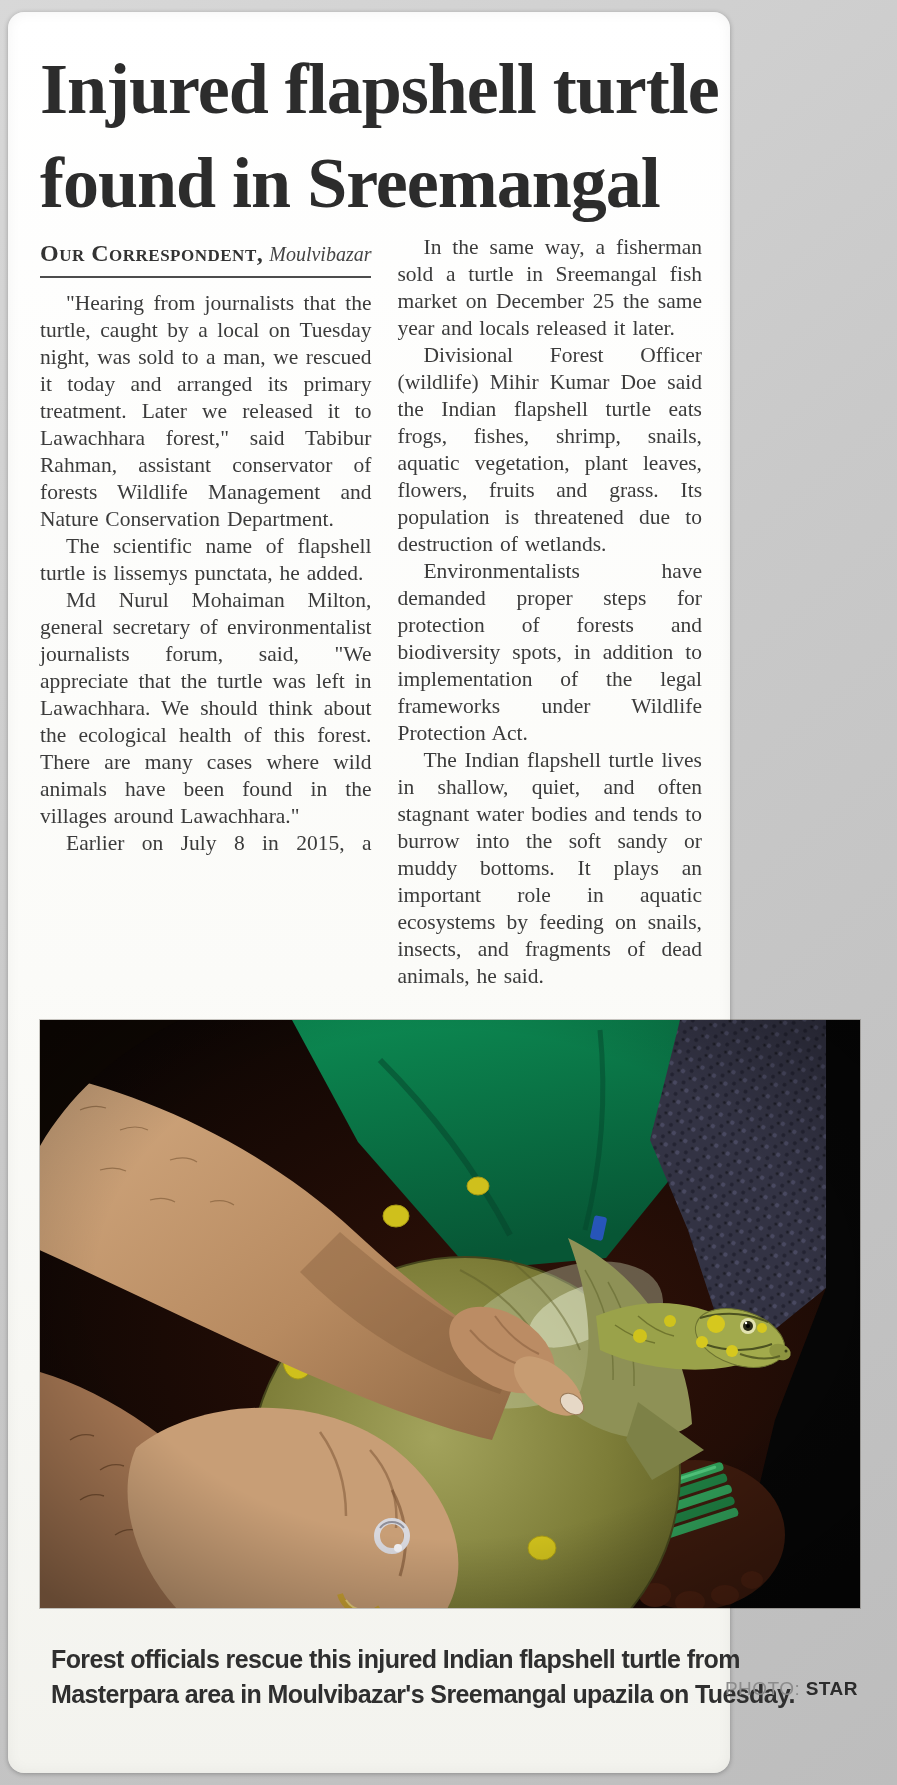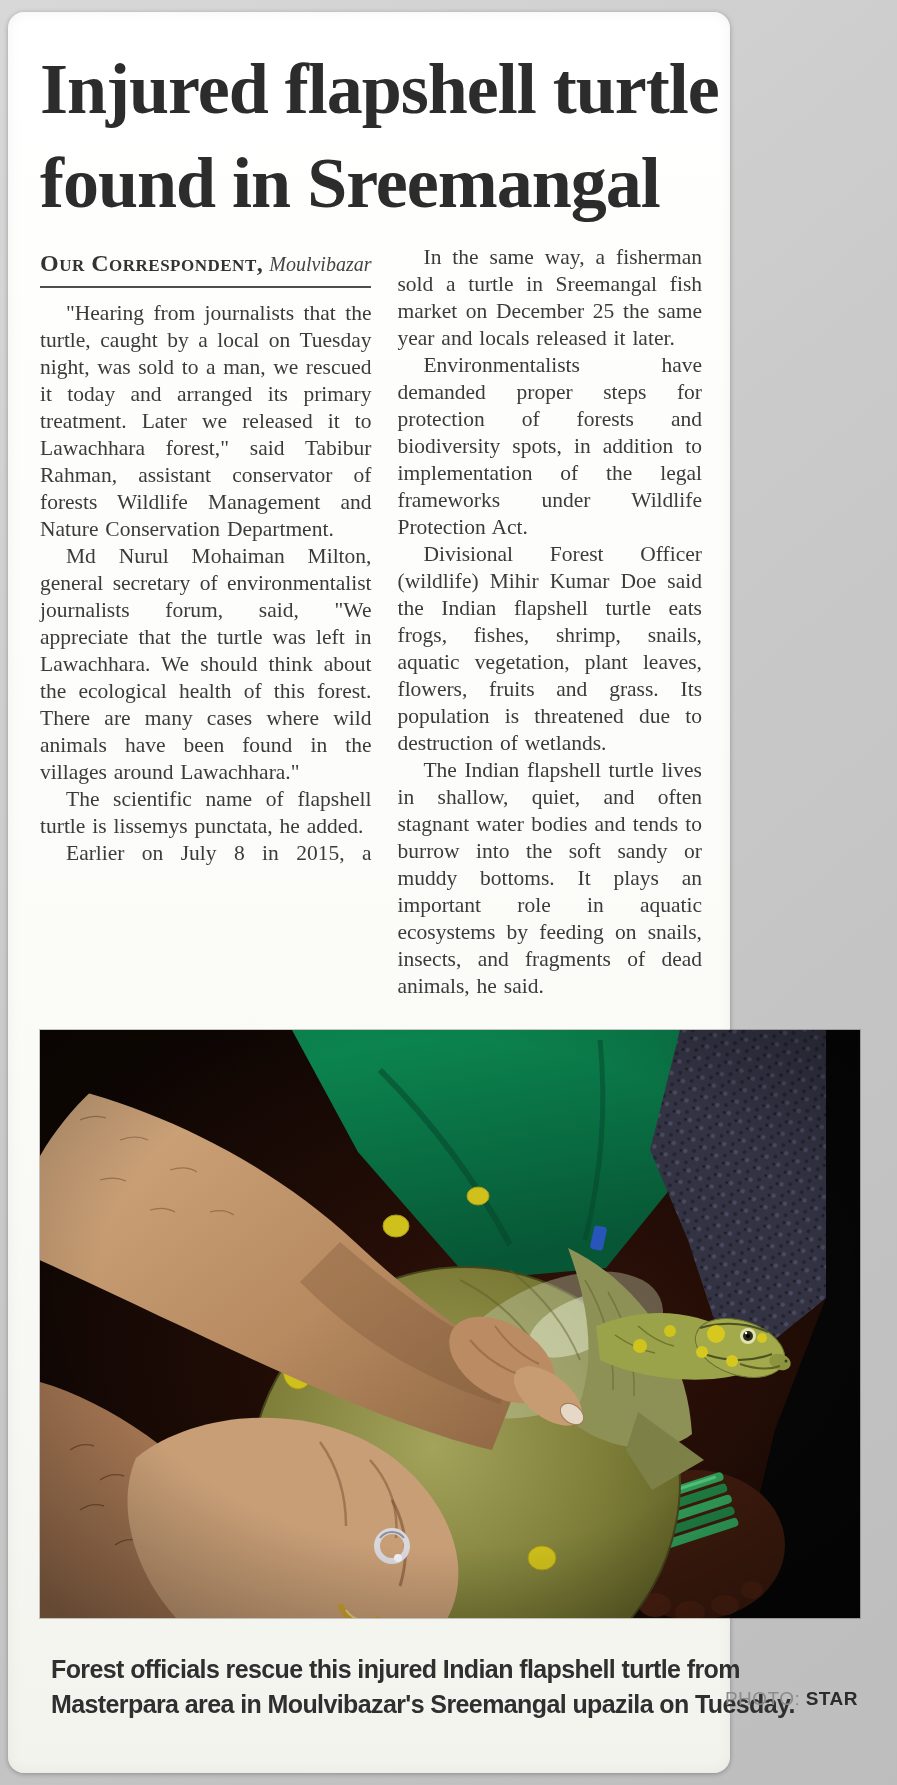--- a/index.html
+++ b/index.html
@@ -13,21 +13,21 @@
     background:linear-gradient(180deg,#ffffff 0%,#fbfbf8 55%,#f3f3ee 100%);
     border-radius:16px;
     box-shadow:0 1px 5px rgba(0,0,0,.28), inset 0 0 14px rgba(0,0,0,.05);
   }
   .content{padding:30px 28px 0 32px;}
   .headline{
     margin:0;width:836px;
     font-size:72px;line-height:94px;font-weight:700;
     letter-spacing:-1px;color:#2c2c2c;
   }
-  .cols{display:flex;gap:26px;margin-top:14px;}
+  .cols{display:flex;gap:26px;margin-top:4px;}
   .col{color:#3b3b3b;}
   .col-left{width:394px;}
   .col-right{width:400px;}
   .byline{margin:6px 0 0 0;white-space:nowrap;}
   .byline-author{
     font-variant:small-caps;font-weight:700;font-size:24px;
     letter-spacing:.5px;color:#333;
   }
   .byline-location{font-style:italic;font-size:20px;color:#444;margin-left:6px;}
   .byline-rule{border-top:2.5px solid #4d4d4d;margin:9px 0 12px 0;}
@@ -62,29 +62,29 @@
 
     <h1 class="headline">Injured flapshell turtle found in Sreemangal</h1>
 
     <div class="cols">
       <div class="col col-left">
         <div class="byline">
           <span class="byline-author">Our Correspondent,</span><span class="byline-location">Moulvibazar</span>
         </div>
         <div class="byline-rule"></div>
         <p>"Hearing from journalists that the turtle, caught by a local on Tuesday night, was sold to a man, we rescued it today and arranged its primary treatment. Later we released it to Lawachhara forest," said Tabibur Rahman, assistant conservator of forests Wildlife Management and Nature Conservation Department.</p>
+        <p>The scientific name of flapshell turtle is lissemys punctata, he added.</p>
         <p>Md Nurul Mohaiman Milton, general secretary of environmentalist journalists forum, said, "We appreciate that the turtle was left in Lawachhara. We should think about the ecological health of this forest. There are many cases where wild animals have been found in the villages around Lawachhara."</p>
-        <p>The scientific name of flapshell turtle is lissemys punctata, he added.</p>
         <p class="force-just">Earlier on July 8 in 2015, a</p>
       </div>
 
       <div class="col col-right">
         <p>In the same way, a fisherman sold a turtle in Sreemangal fish market on December 25 the same year and locals released it later.</p>
+        <p>Divisional Forest Officer (wildlife) Mihir Kumar Doe said the Indian flapshell turtle eats frogs, fishes, shrimp, snails, aquatic vegetation, plant leaves, flowers, fruits and grass. Its population is threatened due to destruction of wetlands.</p>
         <p>Environmentalists have demanded proper steps for protection of forests and biodiversity spots, in addition to implementation of the legal frameworks under Wildlife Protection Act.</p>
-        <p>Divisional Forest Officer (wildlife) Mihir Kumar Doe said the Indian flapshell turtle eats frogs, fishes, shrimp, snails, aquatic vegetation, plant leaves, flowers, fruits and grass. Its population is threatened due to destruction of wetlands.</p>
         <p>The Indian flapshell turtle lives in shallow, quiet, and often stagnant water bodies and tends to burrow into the soft sandy or muddy bottoms. It plays an important role in aquatic ecosystems by feeding on snails, insects, and fragments of dead animals, he said.</p>
       </div>
     </div>
 
     <div class="photo">
       <svg viewBox="0 0 820 588" width="820" height="588" role="img">
         <defs>
           <radialGradient id="bgr" cx="60%" cy="55%" r="75%">
             <stop offset="0" stop-color="#321208"></stop>
             <stop offset="0.6" stop-color="#1a0a05"></stop>

